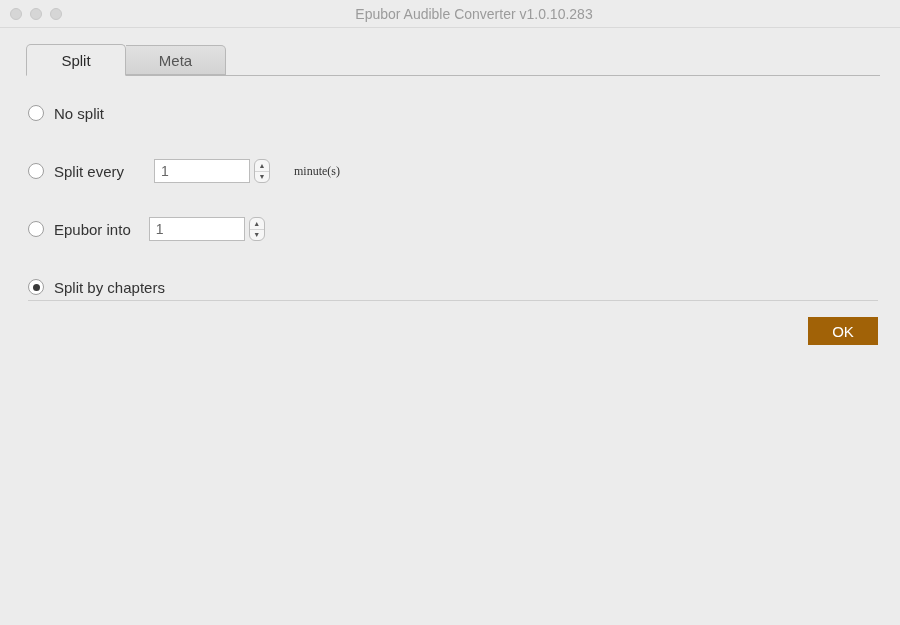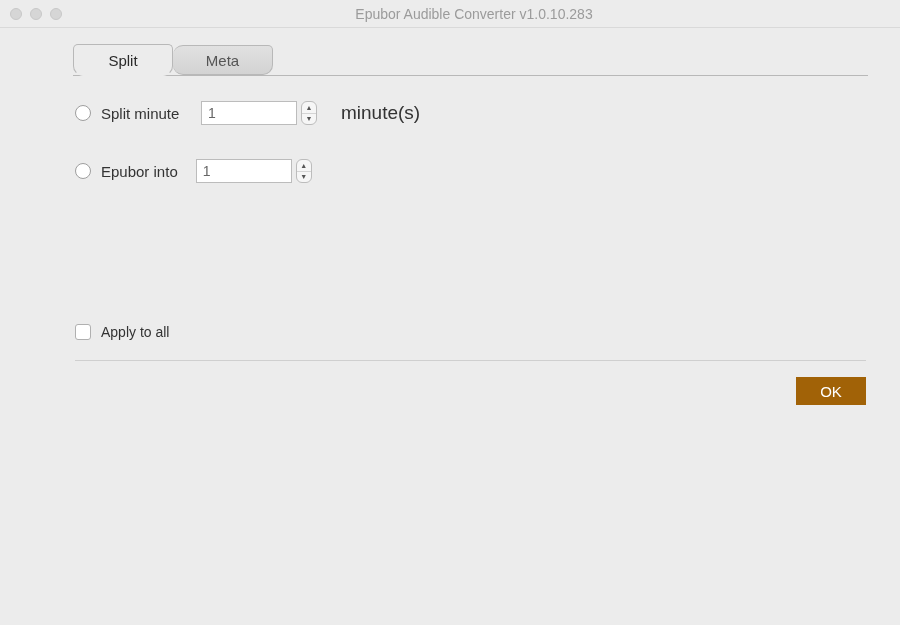--- a/index.html
+++ b/index.html
@@ -34,39 +34,37 @@
     .window-title {
       position: absolute;
       left: 0; right: 0;
       text-align: center;
       color: #9b9b9b;
       font-size: 14px;
       pointer-events: none;
       margin-left: 48px;
     }
     .content {
-      padding: 16px 32px 20px 26px;
-      margin-left: 47px;
+      padding: 16px 20px 20px 26px;
     }
     .tabs {
       display: flex;
       align-items: flex-end;
       border-bottom: 1px solid #b8b8b8;
       position: relative;
     }
     .tab {
       width: 100px;
       height: 32px;
       display: flex;
       align-items: center;
       justify-content: center;
       font-size: 15px;
       cursor: default;
       position: relative;
-      border-radius: 10px;
     }
     .tab.active {
       background: #ececec;
       border: 1px solid #b8b8b8;
       border-bottom: 1px solid #ececec;
       border-top-left-radius: 5px;
       border-top-right-radius: 5px;
       margin-bottom: -1px;
       color: #2a2a2a;
     }
@@ -143,21 +141,22 @@
       display: flex;
       align-items: center;
       justify-content: center;
       font-size: 7px;
       color: #555;
       cursor: default;
       line-height: 1;
     }
     .step-btn:first-child { border-bottom: 1px solid #d4d4d4; }
     .suffix {
-      font-size: 19px;
+      font-size: 12px;
+      font-family: Liberation Serif, serif;
     }
     .apply-row {
       display: flex;
       align-items: center;
       margin-top: 140px;
       margin-bottom: 20px;
     }
     .checkbox {
       width: 16px;
       height: 16px;
@@ -206,24 +205,28 @@
     <div class="tab active">
       <span>Split</span>
     </div>
     <div class="tab inactive">
       <span>Meta</span>
     </div>
   </div>
 
   <div class="options">
 
-
     <div class="option-row">
       <div class="radio"></div>
-      <div class="opt-label">Split minute</div>
+      <div class="opt-label tight">No split</div>
+    </div>
+
+    <div class="option-row">
+      <div class="radio"></div>
+      <div class="opt-label">Split every</div>
       <div class="stepper">
         <input type="text" value="1" style="">
         <div class="stepper-buttons">
           <div class="step-btn">▲</div>
           <div class="step-btn">▼</div>
         </div>
       </div>
       <div class="suffix">minute(s)</div>
     </div>
 
@@ -232,25 +235,25 @@
       <div class="opt-label" style="min-width:68px">Epubor into</div>
       <div class="stepper">
         <input type="text" value="1" style="">
         <div class="stepper-buttons">
           <div class="step-btn">▲</div>
           <div class="step-btn">▼</div>
         </div>
       </div>
     </div>
 
-
-    <div class="apply-row">
-      <div class="checkbox"></div>
-      <div>Apply to all</div>
-    </div>
+    <div class="option-row" style="margin-bottom:0">
+      <div class="radio selected"></div>
+      <div class="opt-label tight">Split by chapters</div>
+    </div>
+
 
     <hr class="divider">
 
     <div class="footer">
       <button class="ok-btn">OK</button>
     </div>
 
   </div>
 
 </div>

